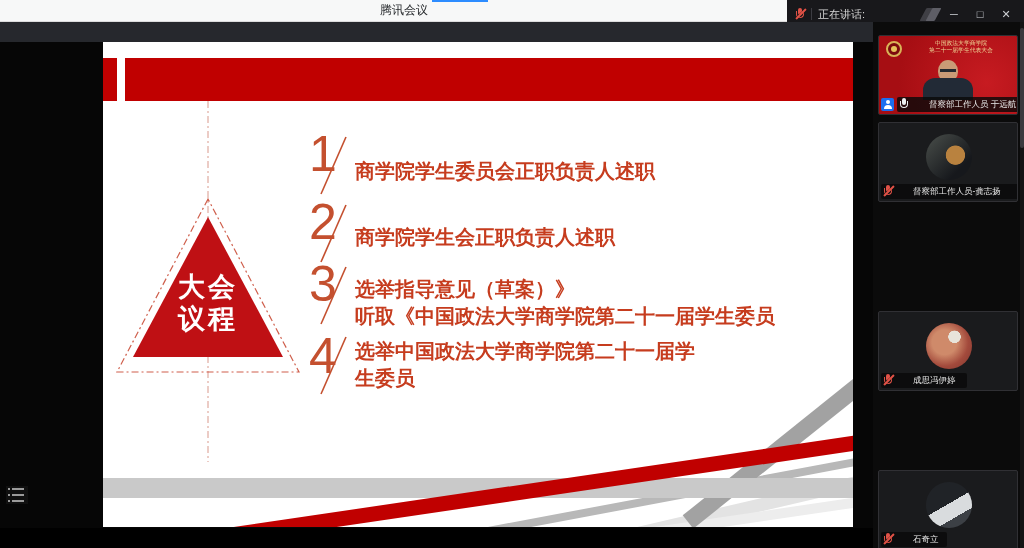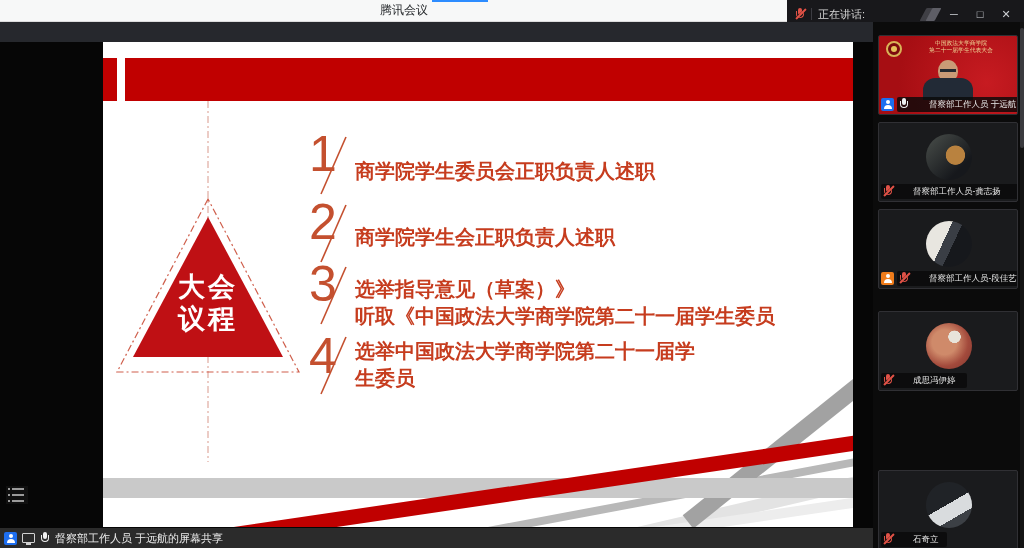--- a/index.html
+++ b/index.html
@@ -185,29 +185,20 @@
           <span class="dot"></span>
           <span class="bar"></span>
         </div>
       <div class="row">
           <span class="dot"></span>
           <span class="bar"></span>
         </div>
     </div>
   </div>
 
-  <div class="bottombar">
-    <span class="pbadge blue"></span>
-    <span class="monitor"></span>
-    <span class="mic white">
-        <span class="cap"></span>
-        <span class="u"></span>
-      </span>
-    <span class="share-label">督察部工作人员 于远航的屏幕共享</span>
-  </div>
 
   <div class="sidebar">
 
     <div class="tile p1">
       <div class="video-red"></div>
       <div class="emblem"></div>
       <div class="vbg-text">
         <div>中国政法大学商学院</div>
         <div>第二十一届学生代表大会</div>
       </div>
@@ -232,33 +223,20 @@
         <span class="name-pill">
           <span class="mic muted">
               <span class="cap"></span>
               <span class="u"></span>
             </span>
           <span class="pname">督察部工作人员-龚志扬</span>
         </span>
       </div>
     </div>
 
-    <div class="tile p3">
-      <div class="av av3"></div>
-      <div class="label-row compact">
-        <span class="pbadge orange"></span>
-        <span class="name-pill">
-          <span class="mic muted">
-              <span class="cap"></span>
-              <span class="u"></span>
-            </span>
-          <span class="pname">督察部工作人员-段佳艺</span>
-        </span>
-      </div>
-    </div>
 
     <div class="tile p4">
       <div class="av av4"></div>
       <div class="label-row compact">
         <span class="name-pill">
           <span class="mic muted">
               <span class="cap"></span>
               <span class="u"></span>
             </span>
           <span class="pname">成思冯伊婷</span>

